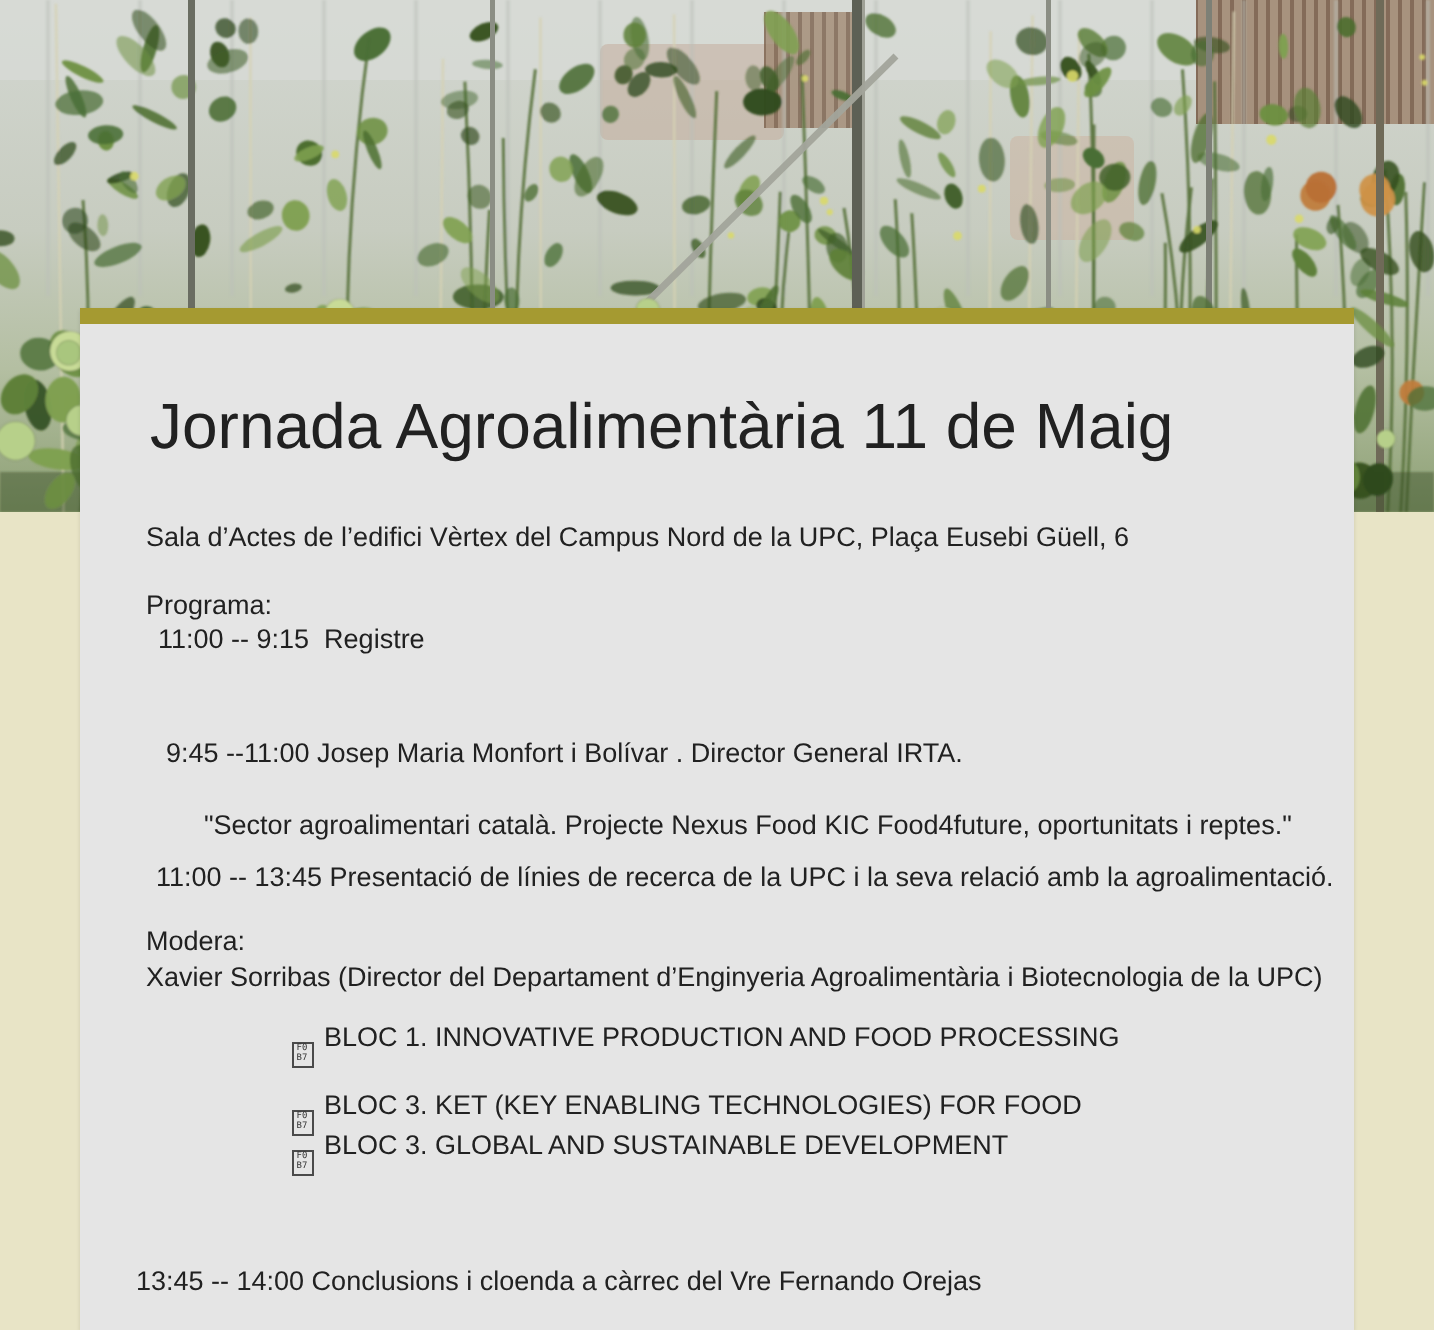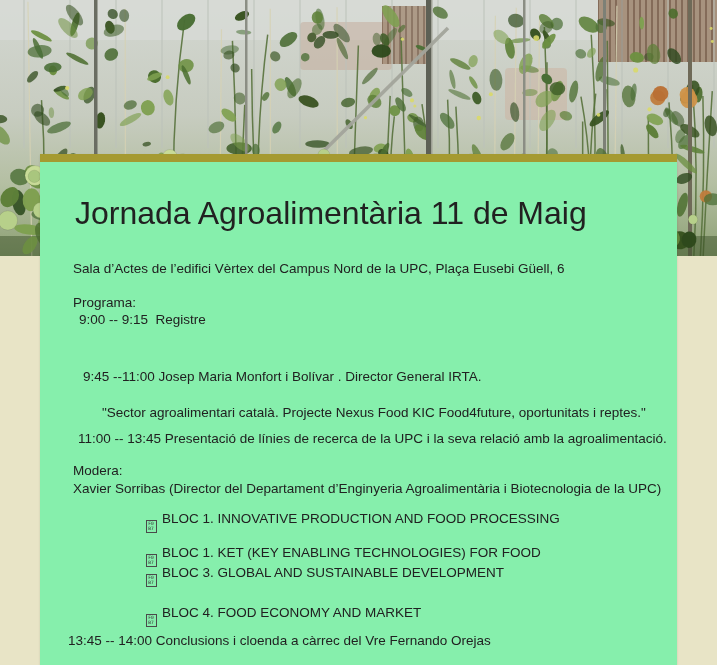--- a/index.html
+++ b/index.html
@@ -5,21 +5,21 @@
   html,body{margin:0;padding:0;}
   body{
     width:717px;height:665px;position:relative;overflow:hidden;
     background:#e8e4c6;
     font-family:"Liberation Sans",sans-serif;
   }
   .photo{position:absolute;left:0;top:0;width:717px;height:256px;}
   .photo svg{display:block;}
   .card{
     position:absolute;left:40px;top:154px;width:637px;height:511px;
-    background:#86efac;box-shadow:0 1px 2px rgba(0,0,0,.12);
+    background:#e5e5e5;box-shadow:0 1px 2px rgba(0,0,0,.12);
     overflow:hidden;
   }
   .accent{position:absolute;left:0;top:0;width:100%;height:8px;background:#a59a31;}
   .title{
     position:absolute;left:35px;top:38px;margin:0;
     font-size:32px;font-weight:400;line-height:42px;color:#212121;
     letter-spacing:0;white-space:pre;
   }
   .ln{
     position:absolute;margin:0;color:#212121;
@@ -480,27 +480,26 @@
 </div>
 
 <div class="card">
   <div class="accent"></div>
 
   <h1 class="title">Jornada Agroalimentària 11 de Maig</h1>
 
   <p class="ln" style="left:33px;top:106px">Sala d’Actes de l’edifici Vèrtex del Campus Nord de la UPC, Plaça Eusebi Güell, 6</p>
 
   <p class="ln" style="left:33px;top:140px">Programa:</p>
-  <p class="ln" style="left:39px;top:157px">9:00 -- 9:15  Registre</p>
+  <p class="ln" style="left:39px;top:157px">11:00 -- 9:15  Registre</p>
   <p class="ln" style="left:43px;top:214px">9:45 --11:00 Josep Maria Monfort i Bolívar . Director General IRTA.</p>
   <p class="ln" style="left:62px;top:250px">"Sector agroalimentari català. Projecte Nexus Food KIC Food4future, oportunitats i reptes."</p>
   <p class="ln" style="left:38px;top:276px">11:00 -- 13:45 Presentació de línies de recerca de la UPC i la seva relació amb la agroalimentació.</p>
 
   <p class="ln" style="left:33px;top:308px">Modera:</p>
   <p class="ln" style="left:33px;top:326px">Xavier Sorribas (Director del Departament d’Enginyeria Agroalimentària i Biotecnologia de la UPC)</p>
 
   <p class="ln" style="left:106px;top:356px"><span class="tofu"><span>F0</span><span>B7</span></span><span>BLOC 1. INNOVATIVE PRODUCTION AND FOOD PROCESSING</span></p>
-  <p class="ln" style="left:106px;top:390px"><span class="tofu"><span>F0</span><span>B7</span></span><span>BLOC 1. KET (KEY ENABLING TECHNOLOGIES) FOR FOOD</span></p>
+  <p class="ln" style="left:106px;top:390px"><span class="tofu"><span>F0</span><span>B7</span></span><span>BLOC 3. KET (KEY ENABLING TECHNOLOGIES) FOR FOOD</span></p>
   <p class="ln" style="left:106px;top:410px"><span class="tofu"><span>F0</span><span>B7</span></span><span>BLOC 3. GLOBAL AND SUSTAINABLE DEVELOPMENT</span></p>
-  <p class="ln" style="left:106px;top:450px"><span class="tofu"><span>F0</span><span>B7</span></span><span>BLOC 4. FOOD ECONOMY AND MARKET</span></p>
 
   <p class="ln" style="left:28px;top:478px">13:45 -- 14:00 Conclusions i cloenda a càrrec del Vre Fernando Orejas</p>
 </div>
 
 </body></html>

